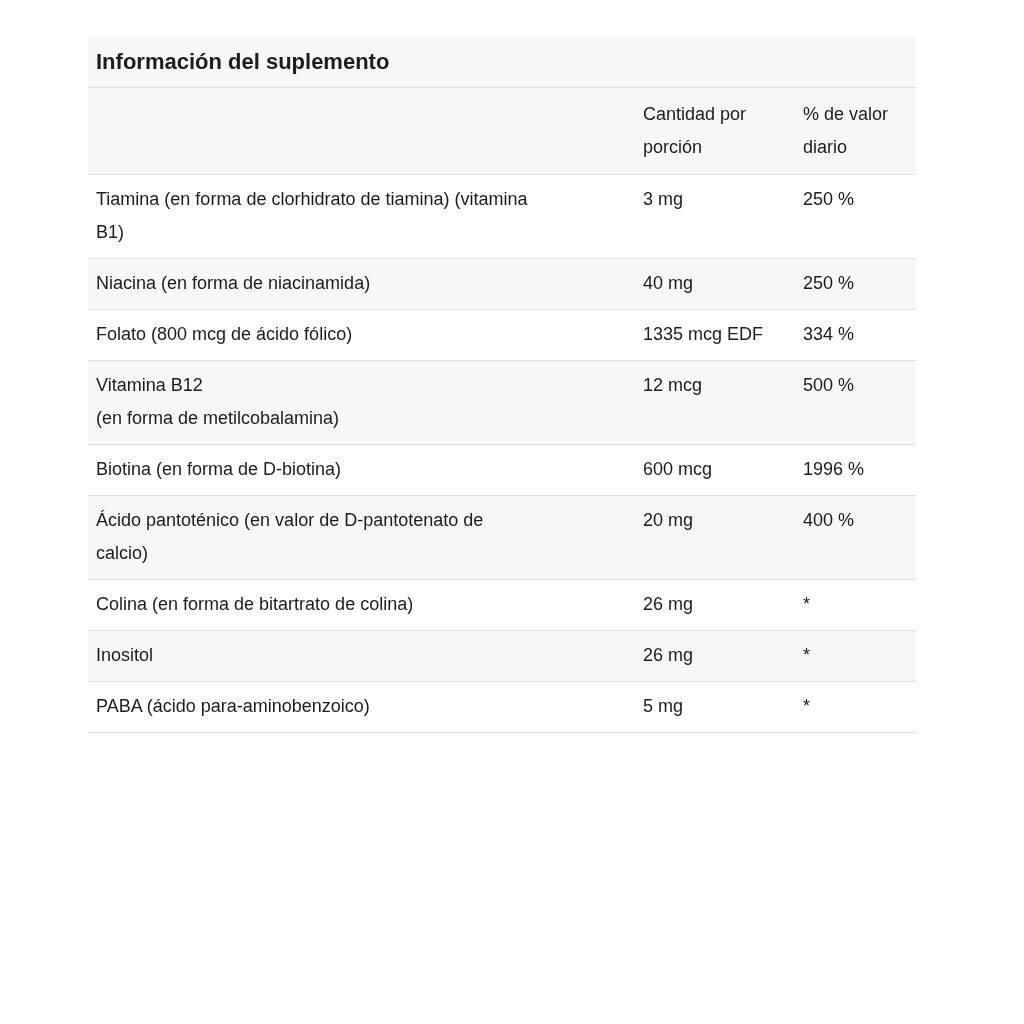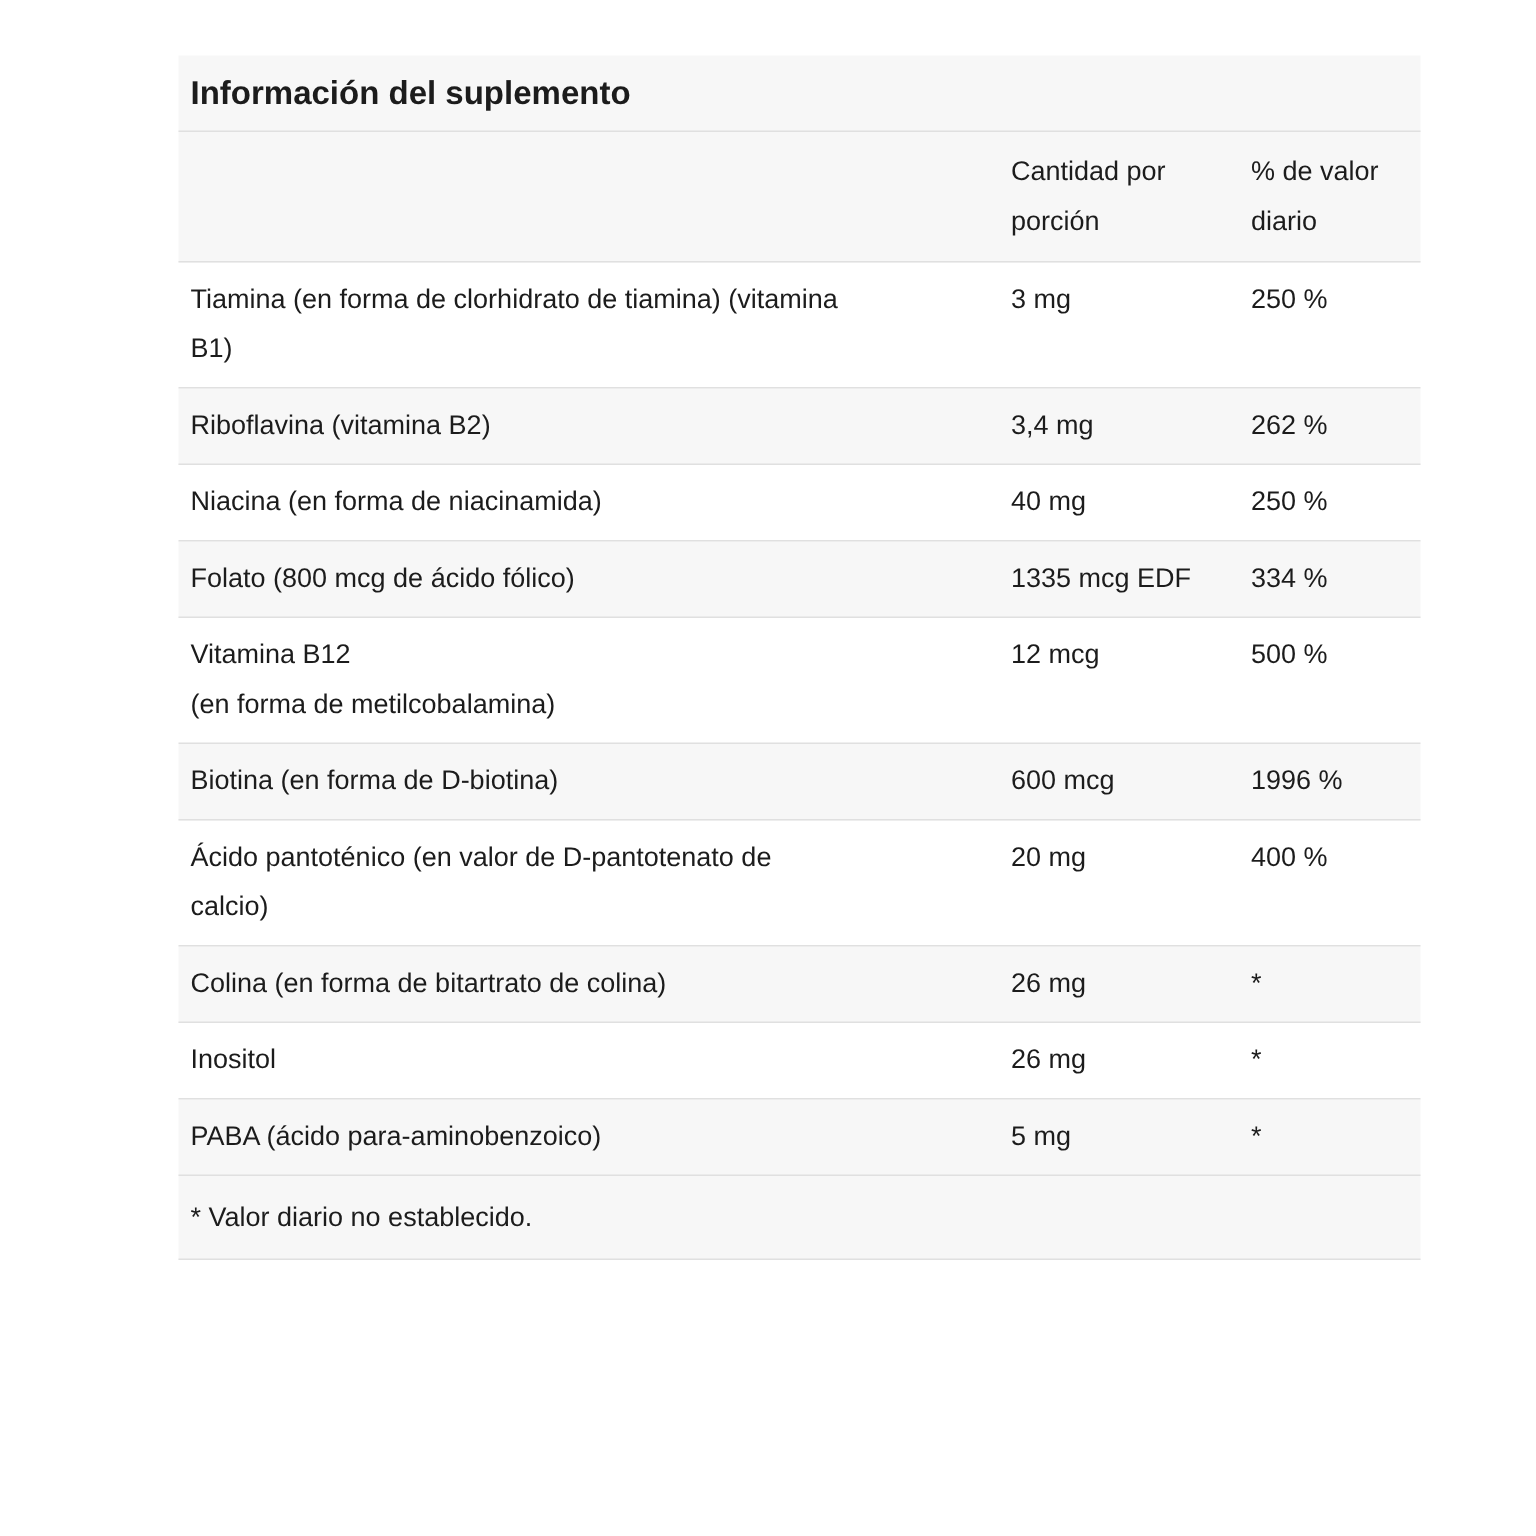--- a/index.html
+++ b/index.html
@@ -10,21 +10,21 @@
   }
   * { margin: 0; padding: 0; box-sizing: border-box; }
   html, body {
     width: 1024px;
     background: var(--page_bg);
     font-family: "Liberation Sans", "DejaVu Sans", sans-serif;
     color: var(--text);
   }
   .panel {
     width: 828px;
-    margin: 37px 0 0 119px;
+    margin: 37px 0 0 88px;
     font-size: 18px;
     line-height: 33px;
   }
   .title-row {
     background: var(--stripe_bg);
     border-bottom: 1px solid var(--divider);
     padding: 8px 8px 9px 8px;
     font-size: 22px;
     font-weight: 700;
     line-height: 33px;
@@ -91,25 +91,20 @@
       </tr>
     </thead>
     <tbody>
       <tr>
         <td class="name pre">Tiamina (en forma de clorhidrato de tiamina) (vitamina
 B1)</td>
         <td>3 mg</td>
         <td>250 %</td>
       </tr>
       <tr>
-        <td class="name pre">Riboflavina (vitamina B2)</td>
-        <td>3,4 mg</td>
-        <td>262 %</td>
-      </tr>
-      <tr>
         <td class="name pre">Niacina (en forma de niacinamida)</td>
         <td>40 mg</td>
         <td>250 %</td>
       </tr>
       <tr>
         <td class="name pre">Folato (800 mcg de ácido fólico)</td>
         <td>1335 mcg EDF</td>
         <td>334 %</td>
       </tr>
       <tr>
@@ -140,15 +135,14 @@
         <td>*</td>
       </tr>
       <tr>
         <td class="name pre">PABA (ácido para-aminobenzoico)</td>
         <td>5 mg</td>
         <td>*</td>
       </tr>
     </tbody>
   </table>
 
-  <div class="footnote-row">* Valor diario no establecido.</div>
 
 </div>
 
 </body></html>

